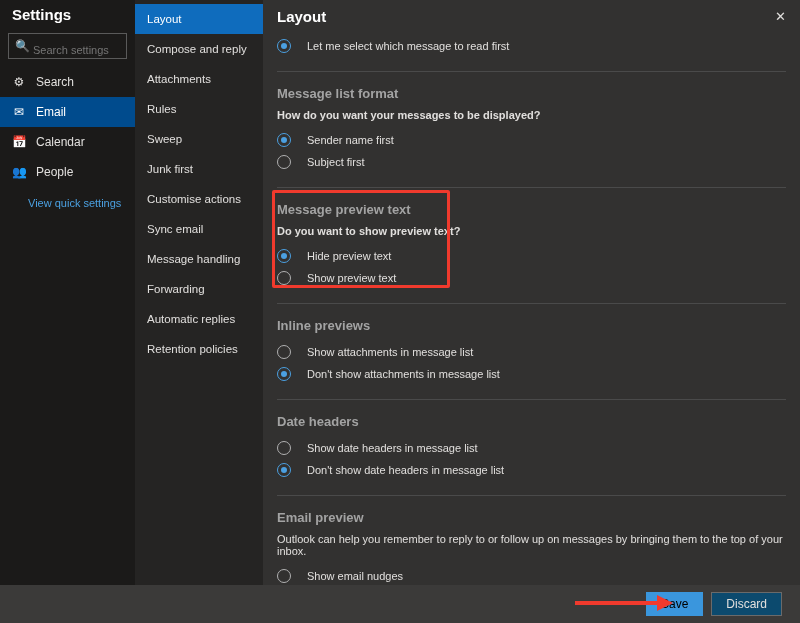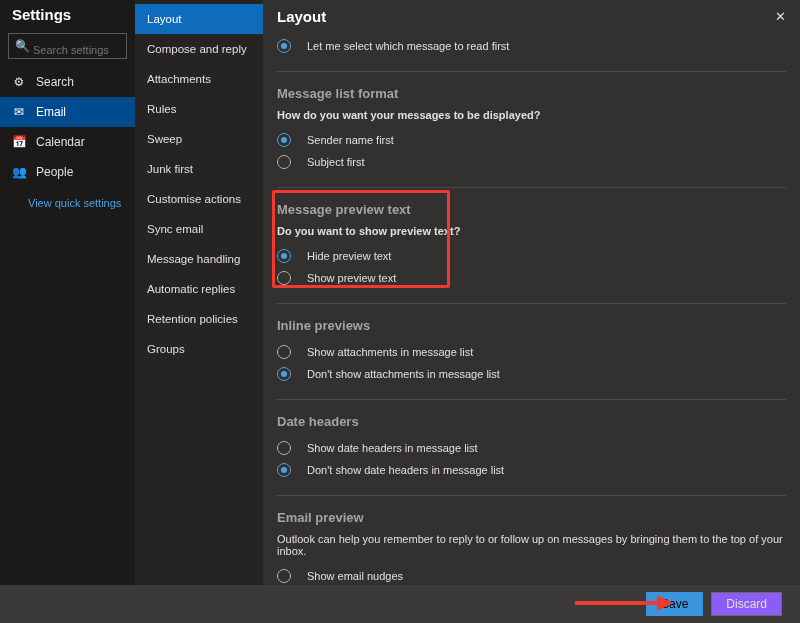--- a/index.html
+++ b/index.html
@@ -178,21 +178,21 @@
       display: flex;
       align-items: center;
       justify-content: flex-end;
       gap: 8px;
       padding: 0 18px;
     }
     .btn {
       height: 24px;
       padding: 0 14px;
       border: 1px solid #6a6a6a;
-      background: #8b5cf6;
+      background: #0c4a6e;
       color: #e1dfdd;
       font-size: 12px;
       cursor: pointer;
       display: flex;
       align-items: center;
     }
     .btn.primary {
       background: #3a96dd;
       border-color: #3a96dd;
       color: #000;
@@ -240,23 +240,23 @@
     <div id="subnav-holder">
         <div class="sub-item active">Layout</div>
         <div class="sub-item">Compose and reply</div>
         <div class="sub-item">Attachments</div>
         <div class="sub-item">Rules</div>
         <div class="sub-item">Sweep</div>
         <div class="sub-item">Junk first</div>
         <div class="sub-item">Customise actions</div>
         <div class="sub-item">Sync email</div>
         <div class="sub-item">Message handling</div>
+        <div class="sub-item">Forwarding</div>
         <div class="sub-item">Automatic replies</div>
         <div class="sub-item">Retention policies</div>
-        <div class="sub-item">Groups</div>
       </div>
   </div>
 
   <div class="col3">
     <div class="header">
       <div class="h-title">Layout</div>
       <div class="close">✕</div>
     </div>
     <div class="content">
 

